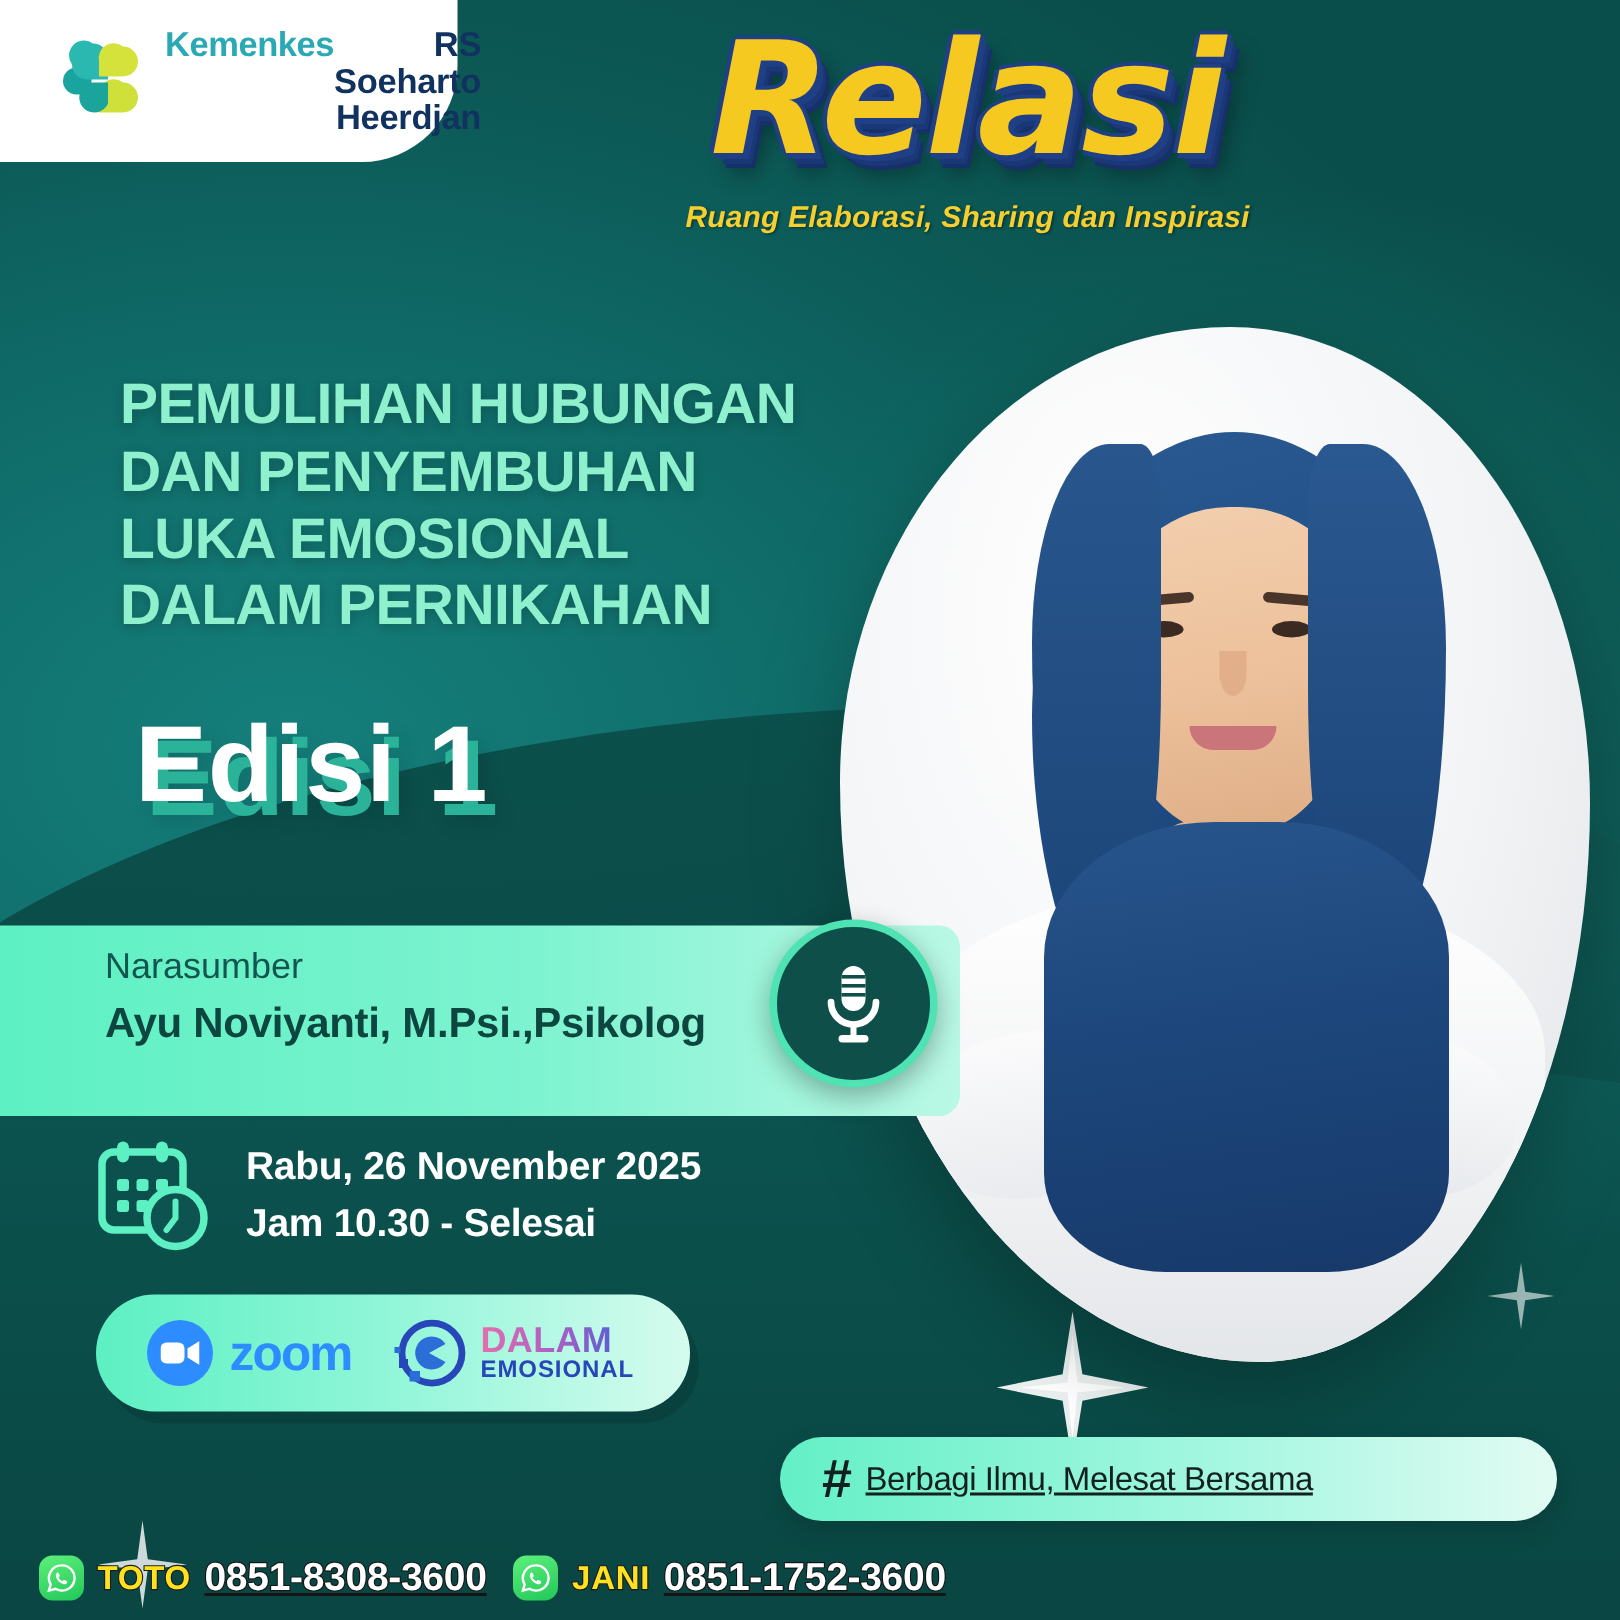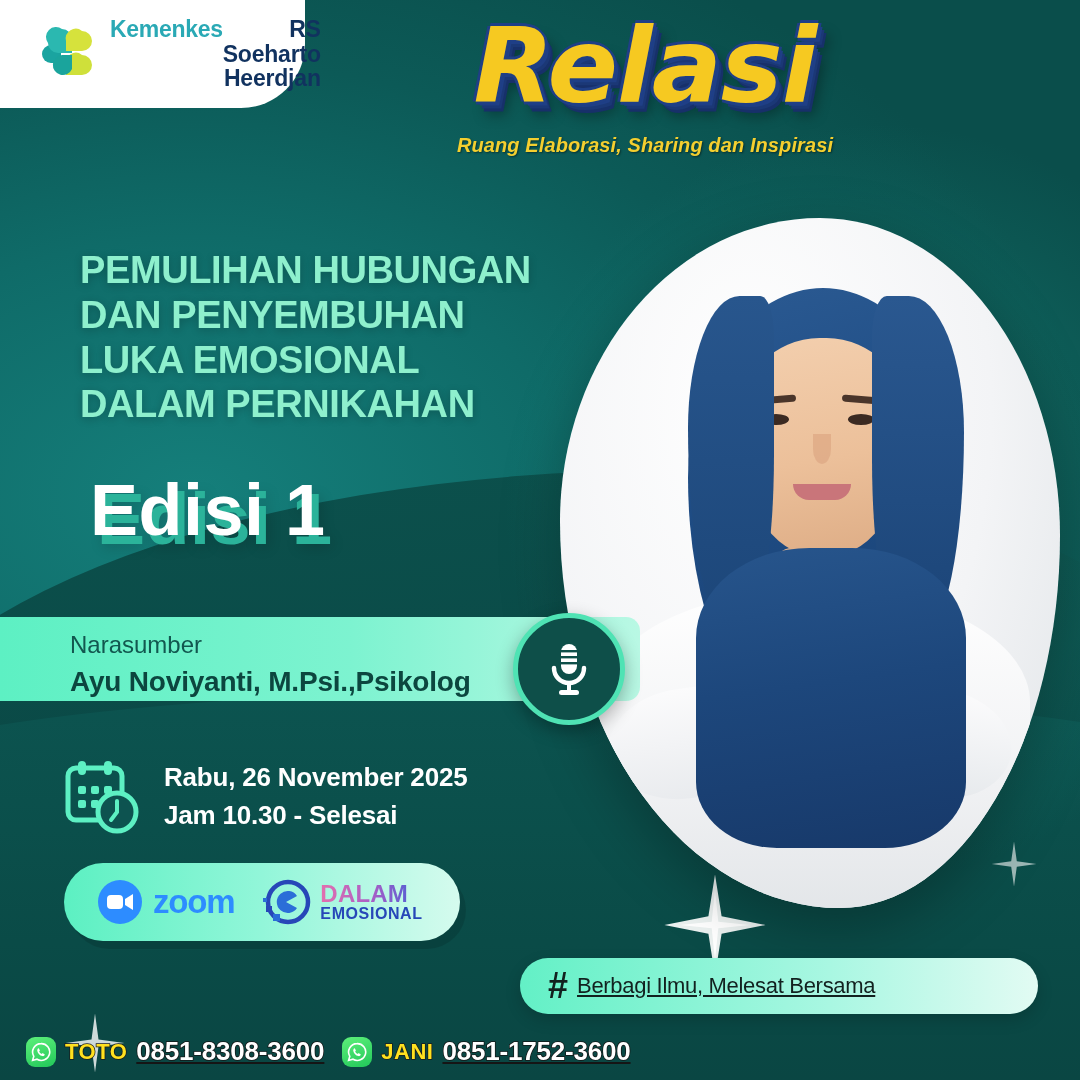--- a/index.html
+++ b/index.html
@@ -113,21 +113,21 @@
     text-shadow:0 2px 8px rgba(0,0,0,.22);
   }
   .edisi{
     position:absolute;left:66px;top:469px;color:#ffffff;
     font-size:72px;font-weight:bold;letter-spacing:.5px;
     text-shadow:7px 9px 0 #2bb39a, 9px 12px 14px rgba(0,0,0,.18);
     margin-left:24px;
   }
   
   .speaker-bar{
-    position:absolute;left:0;top:617px;width:640px;height:84px;
+    position:absolute;left:0;top:617px;width:640px;height:127px;
     background:linear-gradient(90deg,#5df0c3 0%,#7df3d0 55%,#b9f8e4 100%);
     border-radius:0 14px 14px 0;padding:13px 0 0 70px;
   }
   .speaker-label{color:#12574f;font-size:24px;font-weight:normal;line-height:1.25;}
   .speaker-name{color:#0c463f;font-size:28px;font-weight:bold;margin-top:6px;letter-spacing:-.2px;}
   .mic-badge{
     position:absolute;left:513px;top:613px;width:112px;height:112px;border-radius:50%;
     border:5px solid #4fe3b4;background:#0e4f49;display:flex;align-items:center;justify-content:center;
     box-shadow:0 6px 18px rgba(0,0,0,.3);
   }

